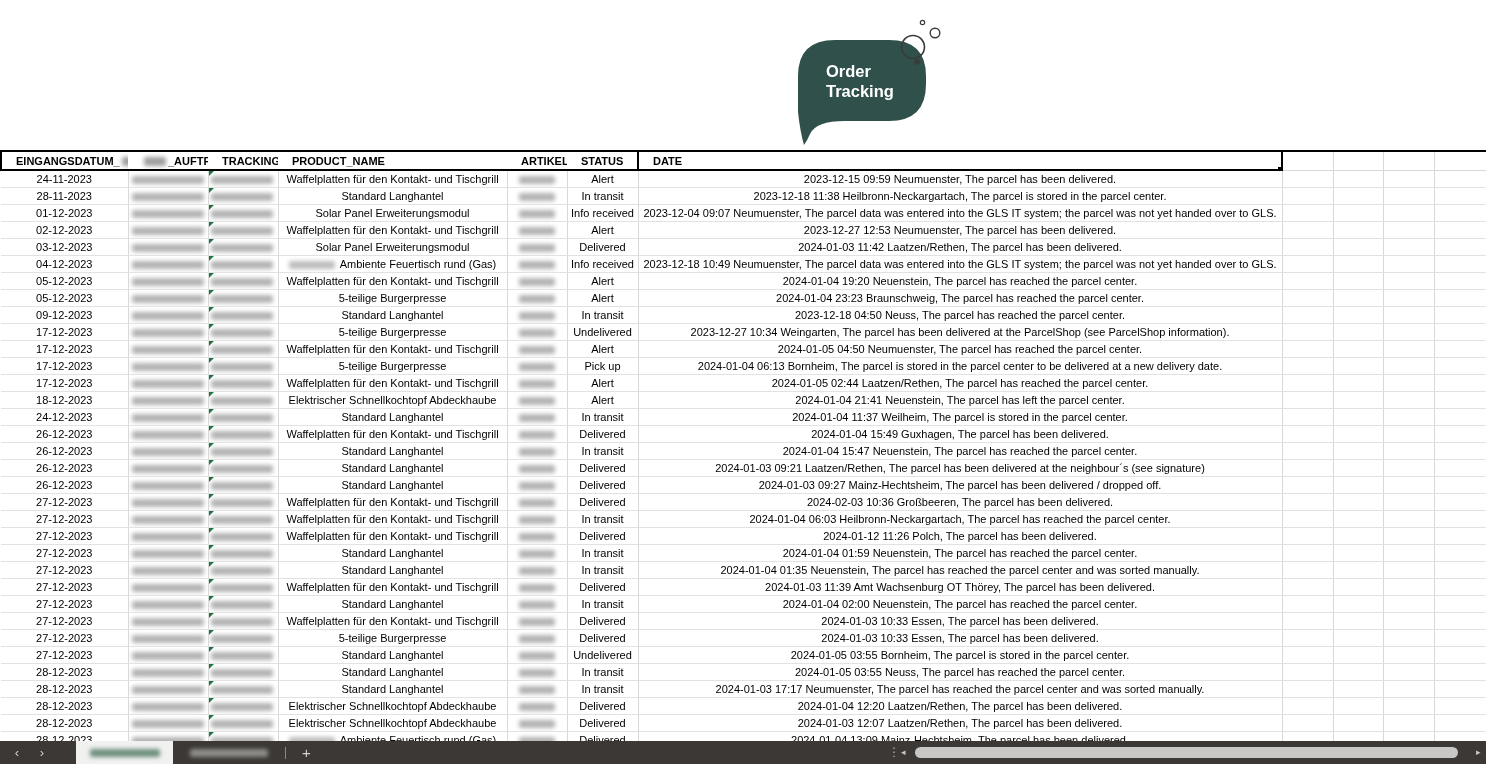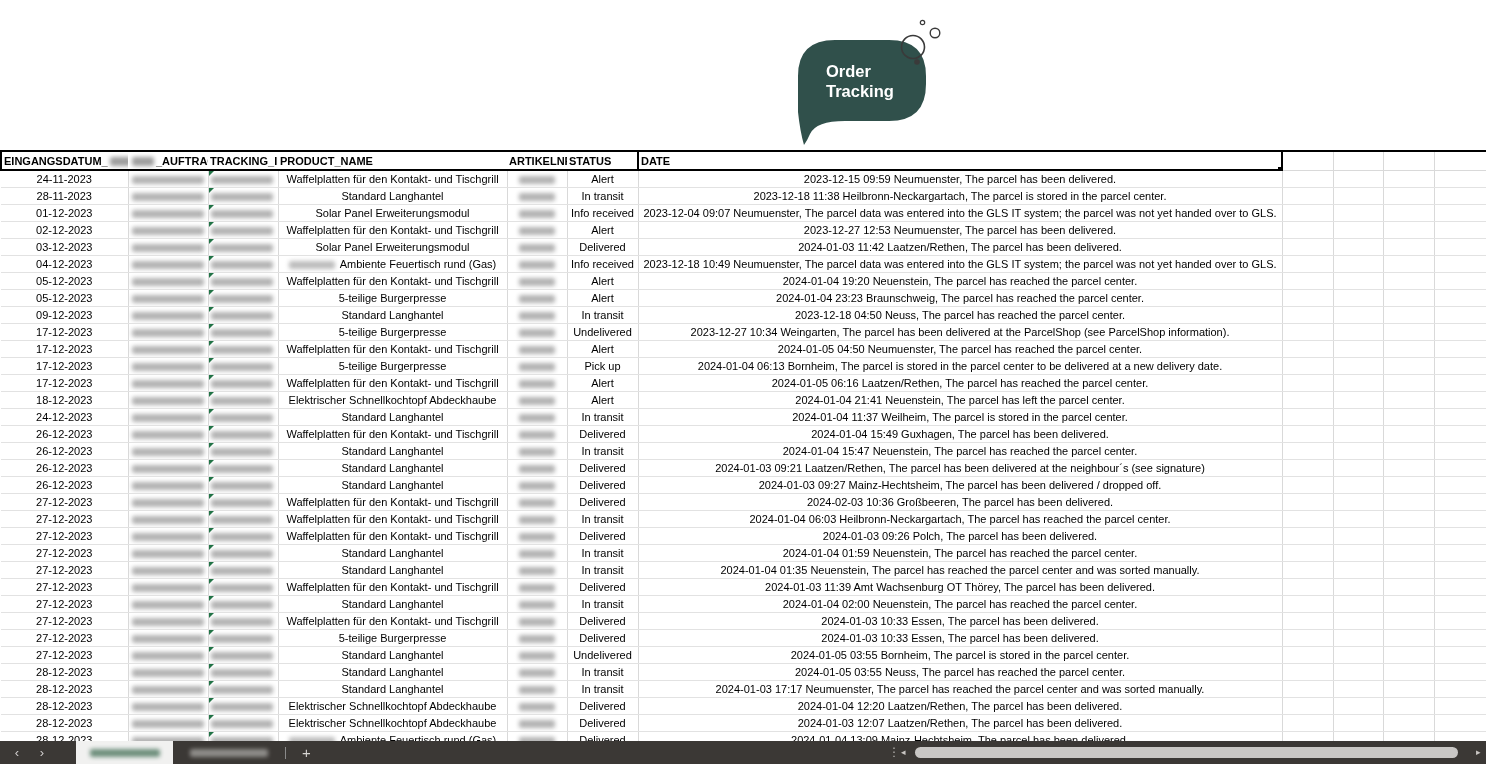--- a/index.html
+++ b/index.html
@@ -5,21 +5,21 @@
   html,body{margin:0;padding:0;width:1486px;height:764px;overflow:hidden;background:#ffffff;
     font-family:"Liberation Sans",sans-serif;}
   .stage{position:relative;width:1360px;height:764px;background:#fff;}
 
   
   .logo{position:absolute;left:795px;top:14px;width:150px;height:135px;}
 
   
   .grid{position:absolute;left:0;top:150px;width:1486px;border-collapse:collapse;table-layout:fixed;
     font-size:11px;color:#000;}
-  .grid th{height:17px;font-weight:bold;white-space:nowrap;overflow:hidden;padding:0 2px;
+  .grid th{height:17px;font-weight:bold;white-space:nowrap;overflow:hidden;padding:0 14px;
     border-top:2px solid #000;border-bottom:2px solid #000;background:#fff;}
   .grid th.h-eingang{text-align:left;border-left:2px solid #000;}
   .grid th.h-auftrag{text-align:right;}
   .grid th.h-track{text-align:left;}
   .grid th.h-prod,.grid th.h-art,.grid th.h-status{text-align:left;}
   .grid th.h-date{text-align:left;border:2px solid #000;position:relative;}
   .grid th.h-date::after{content:"";position:absolute;right:-3px;bottom:-4px;width:5px;height:5px;
     background:#000;border:1px solid #fff;}
   .grid th.h-empty{border-top:2px solid #000;border-bottom:1px solid #d9d9d9;border-right:1px solid #d9d9d9;}
   .grid td{height:16px;padding:0 2px;border-right:1px solid #d9d9d9;border-bottom:1px solid #e2e2e2;
@@ -273,21 +273,21 @@
       <td></td>
     </tr>
 
     <tr>
       <td class="c-date">17-12-2023</td>
       <td class="c-auftrag"><span class="pill p-auftrag"></span></td>
       <td class="c-track"><span class="tri"></span><span class="pill p-track"></span></td>
       <td class="c-prod"><span>Waffelplatten für den Kontakt- und Tischgrill</span></td>
       <td class="c-art"><span class="pill p-art"></span></td>
       <td class="c-status">Alert</td>
-      <td class="c-info">2024-01-05 06:16 Laatzen/Rethen, The parcel has reached the parcel center.</td>
+      <td class="c-info">2024-01-05 02:44 Laatzen/Rethen, The parcel has reached the parcel center.</td>
       <td></td>
       <td></td>
       <td></td>
       <td></td>
     </tr>
 
     <tr>
       <td class="c-date">18-12-2023</td>
       <td class="c-auftrag"><span class="pill p-auftrag"></span></td>
       <td class="c-track"><span class="tri"></span><span class="pill p-track"></span></td>
@@ -399,21 +399,21 @@
       <td></td>
     </tr>
 
     <tr>
       <td class="c-date">27-12-2023</td>
       <td class="c-auftrag"><span class="pill p-auftrag"></span></td>
       <td class="c-track"><span class="tri"></span><span class="pill p-track"></span></td>
       <td class="c-prod"><span>Waffelplatten für den Kontakt- und Tischgrill</span></td>
       <td class="c-art"><span class="pill p-art"></span></td>
       <td class="c-status">Delivered</td>
-      <td class="c-info">2024-01-03 09:26 Polch, The parcel has been delivered.</td>
+      <td class="c-info">2024-01-12 11:26 Polch, The parcel has been delivered.</td>
       <td></td>
       <td></td>
       <td></td>
       <td></td>
     </tr>
 
     <tr>
       <td class="c-date">27-12-2023</td>
       <td class="c-auftrag"><span class="pill p-auftrag"></span></td>
       <td class="c-track"><span class="tri"></span><span class="pill p-track"></span></td>

